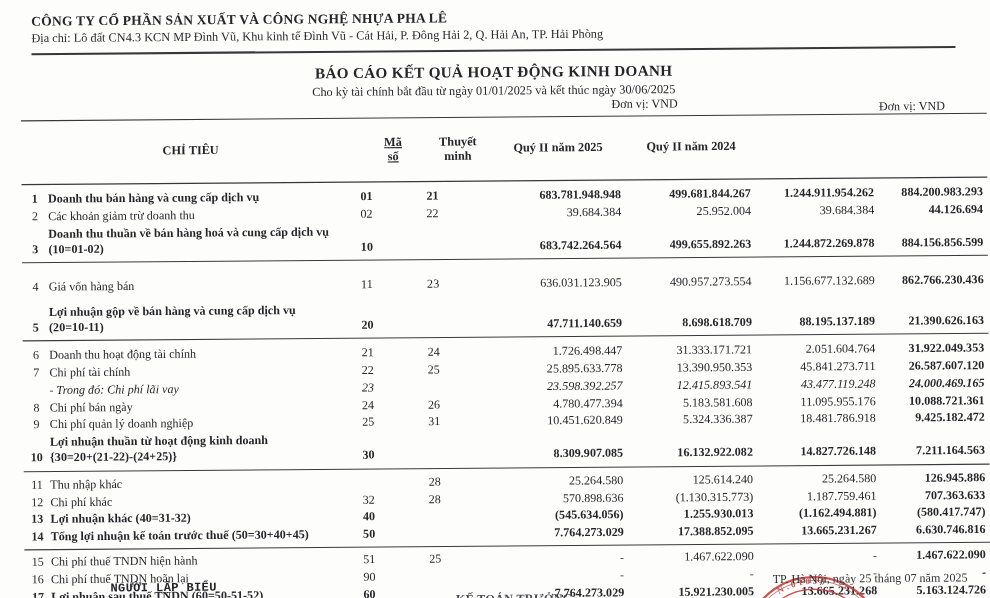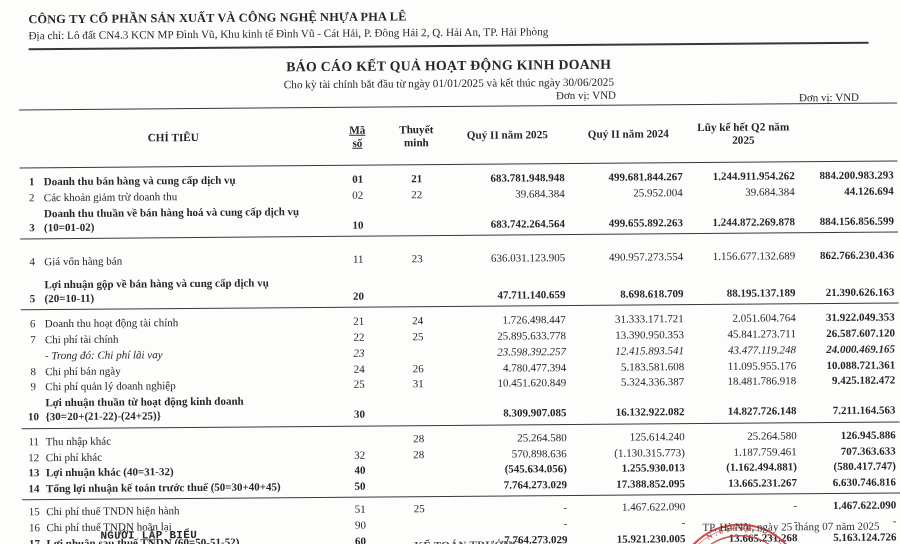--- a/index.html
+++ b/index.html
@@ -35,21 +35,21 @@
   .th{text-align:center;line-height:1.12;}
   .th-chitieu{grid-column:1/3;}
   .th-ma span{display:block;max-width:26px;margin:0 auto;text-decoration:underline;}
   .th-tm span{display:block;max-width:48px;margin:16px auto;}
   .th-wrap span{display:block;max-width:104px;margin:0 auto;}
 
   .trow{align-items:end;margin-top:1.5px;line-height:1.3;}
   .c-no{text-align:center;color:#2b2b2f;}
   .c-label{padding-right:4px;}
   .c-label .sub{display:block;}
-  .c-ma,.c-tm{text-align:center;}
+  .c-ma,.c-tm{}
   .c-v{text-align:right;padding-right:5px;font-variant-numeric:tabular-nums;}
   .c-v4{font-weight:600;padding-right:2px;}
   .em{font-weight:bold;}
   .it{font-style:italic;}
   .rule-after{border-bottom:1.6px solid #3a3a3e;padding-bottom:4px;}
   .tbody .trow:nth-child(1){margin-top:6px;}
   .tbody .trow:nth-child(4){margin-top:15px;}
   .tbody .trow:nth-child(5){margin-top:8px;}
   .tbody .trow:nth-child(6){margin-top:6px;}
   .tbody .trow:nth-child(12){margin-top:5px;}
@@ -87,23 +87,20 @@
     <div class="grid thead">
       <div class="th th-chitieu">CHỈ TIÊU</div>
       <div class="th th-ma">
           <span>Mã số</span>
         </div>
       <div class="th th-tm">
           <span>Thuyết minh</span>
         </div>
       <div class="th">Quý II năm 2025</div>
       <div class="th">Quý II năm 2024</div>
-      <div class="th th-wrap">
-          <span>Lũy kế hết Q2 năm 2025</span>
-        </div>
     </div>
     <div class="tbody">
         <div class="grid trow em">
     <span class="c-no">1</span>
     <span class="c-label"><span>Doanh thu bán hàng và cung cấp dịch vụ</span><span class="sub"></span></span>
     <span class="c-ma">01</span>
     <span class="c-tm">21</span>
     <span class="c-v">683.781.948.948</span>
     <span class="c-v">499.681.844.267</span>
     <span class="c-v">1.244.911.954.262</span>

